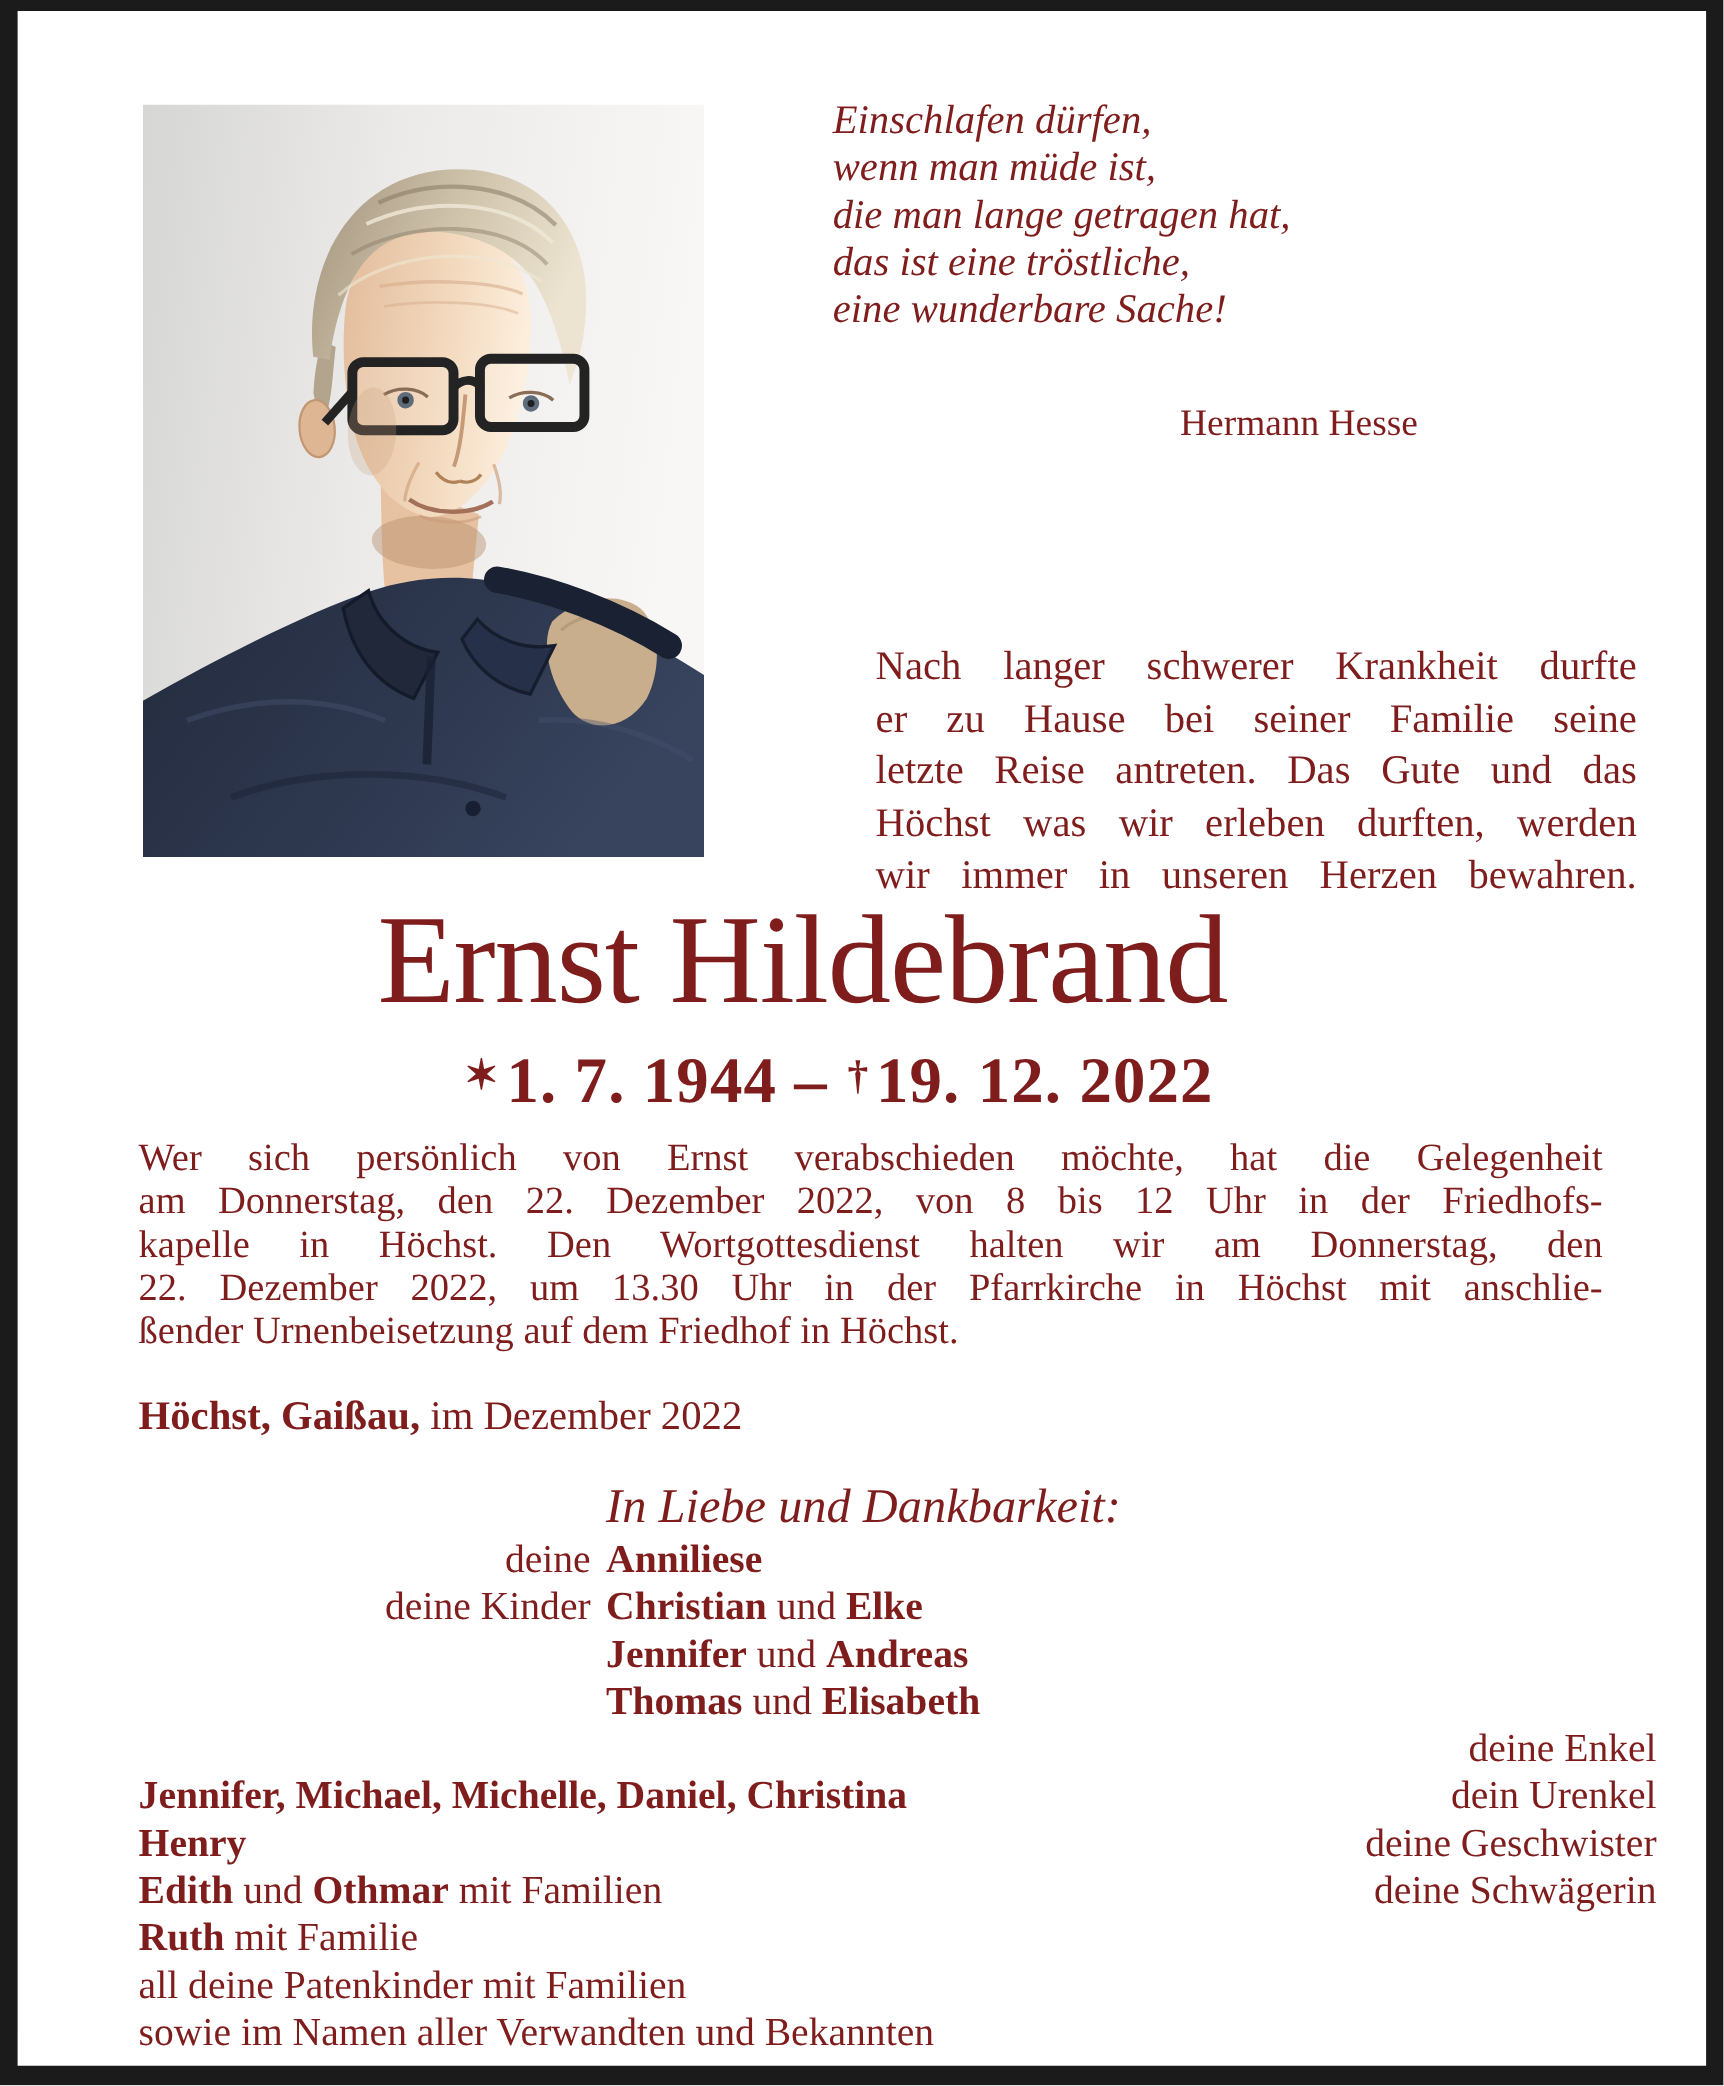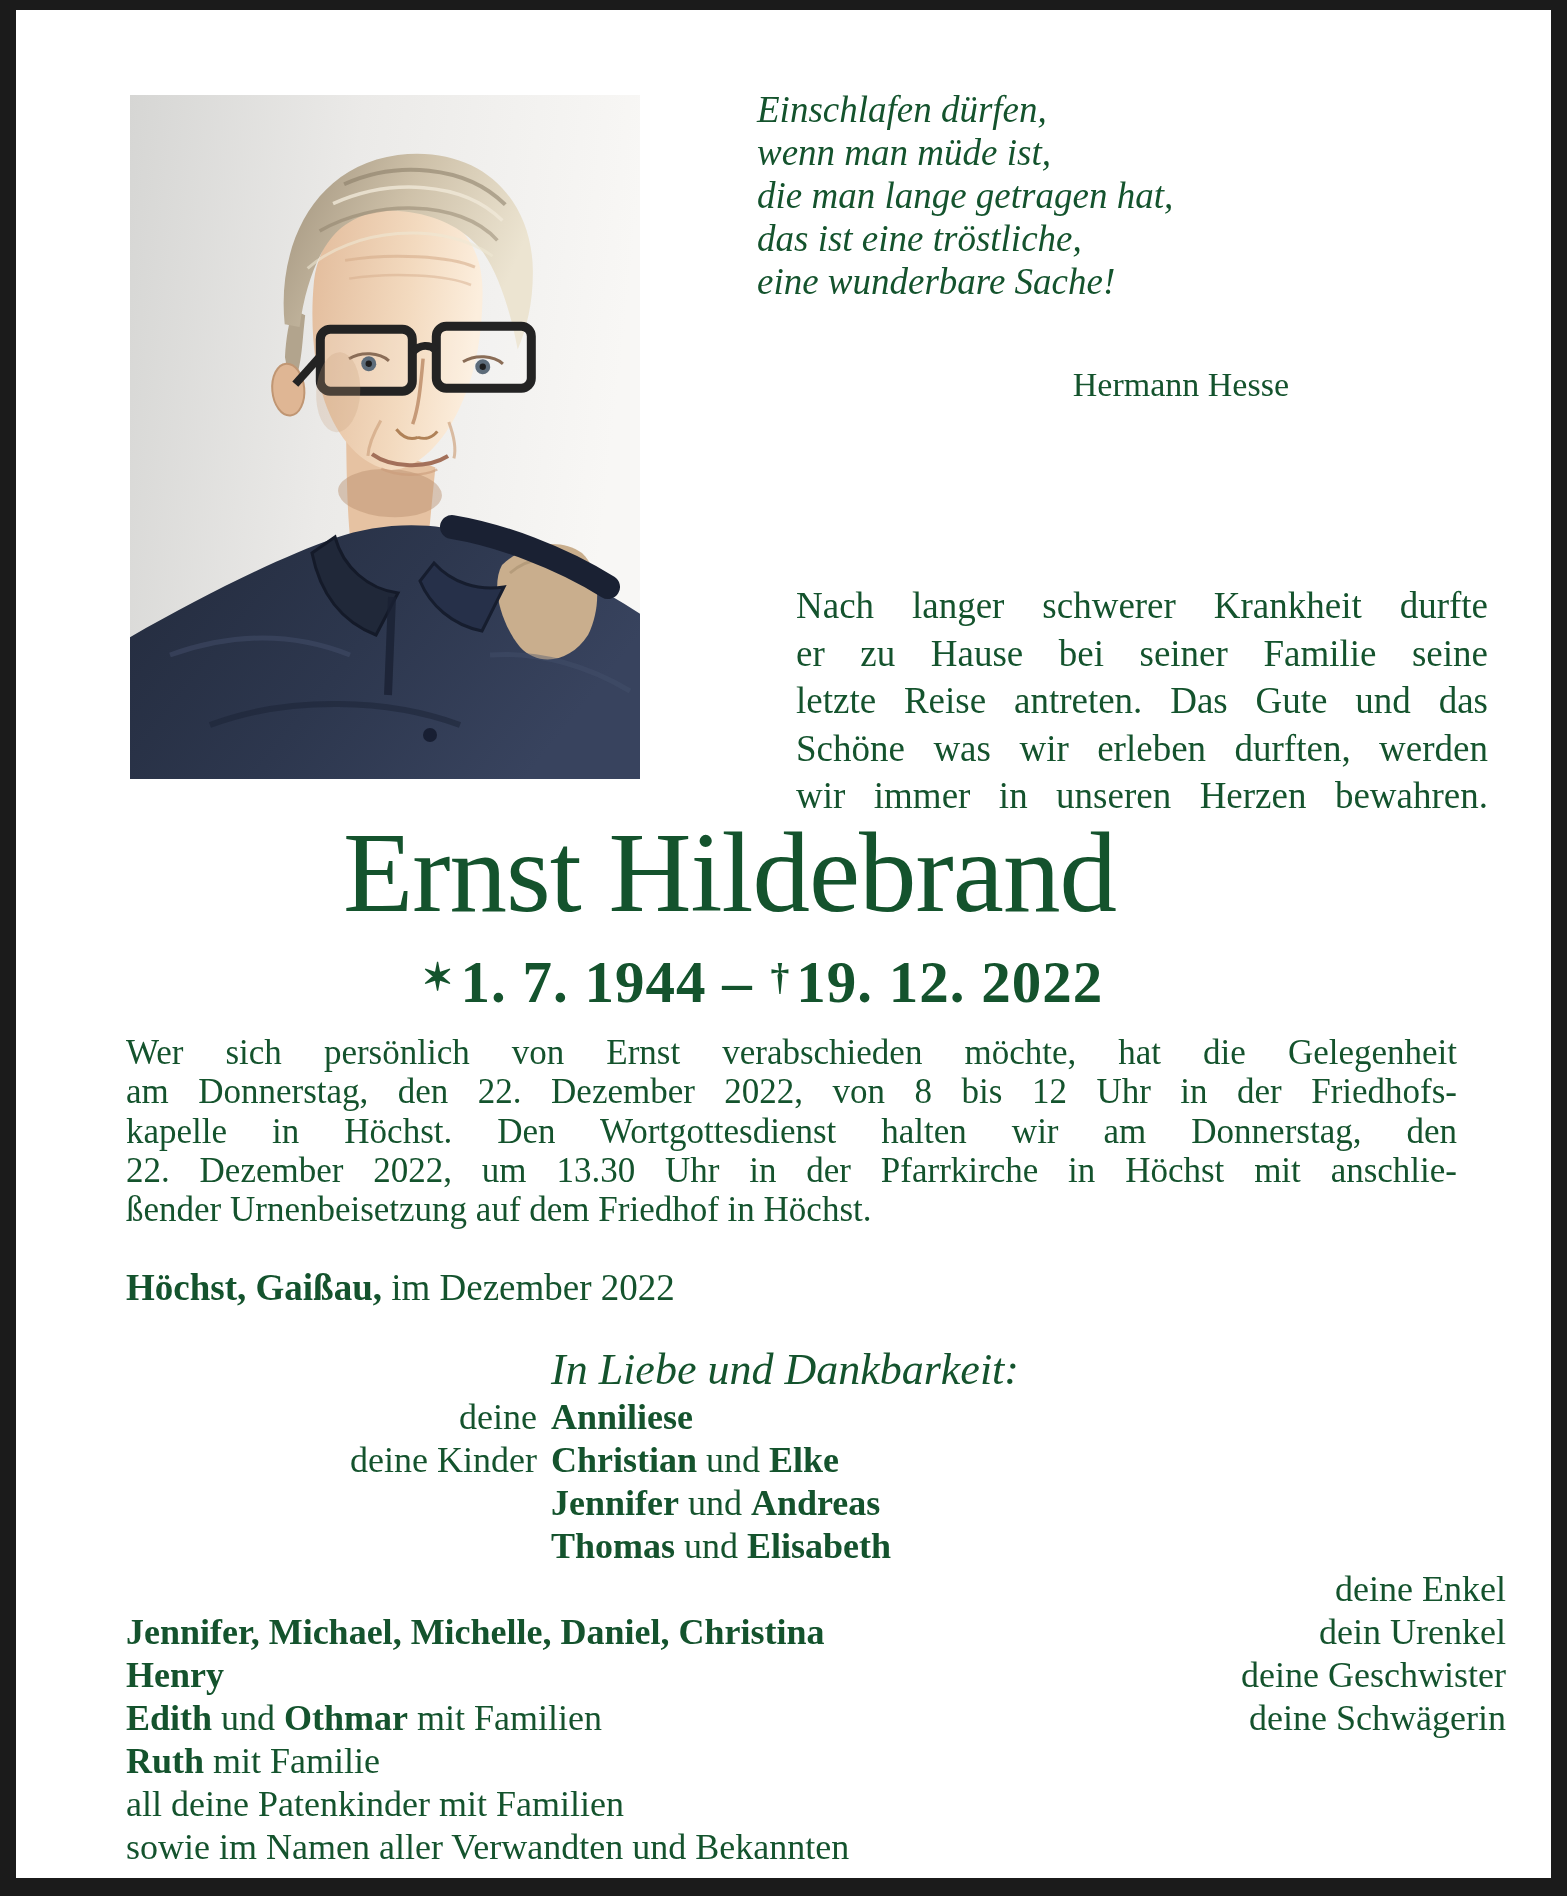--- a/index.html
+++ b/index.html
@@ -1,21 +1,21 @@
 <!DOCTYPE html>
 <html><head>
 <meta charset="utf-8">
 <style>
   html,body { margin:0; padding:0; background:#ffffff; }
   .page {
     position:relative;
     width:1567px; height:1896px;
     background:#ffffff;
     font-family:"Liberation Serif","DejaVu Serif",serif;
-    color:#14532d;
+    color:#7f1d1d;
     overflow:hidden;
   }
   .frame {
     position:absolute; inset:0;
     border-style:solid; border-color:#1b1b1b;
     border-width:10px 16px 18px 16px;
     pointer-events:none;
   }
   .photo {
     position:absolute; left:130px; top:95px; width:510px; height:684px;
@@ -164,21 +164,21 @@
       <div>die man lange getragen hat,</div>
       <div>das ist eine tröstliche,</div>
       <div>eine wunderbare Sache!</div>
     </div>
   <div class="attribution">Hermann Hesse</div>
 
   <div class="intro-par" id="intro-lines">
       <div class="jline">Nach langer schwerer Krankheit durfte</div>
       <div class="jline">er zu Hause bei seiner Familie seine</div>
       <div class="jline">letzte Reise antreten. Das Gute und das</div>
-      <div class="jline">Schöne was wir erleben durften, werden</div>
+      <div class="jline">Höchst was wir erleben durften, werden</div>
       <div class="jline">wir immer in unseren Herzen bewahren.</div>
     </div>
 
   <div class="deceased-name">Ernst Hildebrand</div>
   <div class="dates">
     <span class="sym">✶</span><span>1. 7. 1944</span>
     <span>–</span>
     <span class="sym">†</span><span>19. 12. 2022</span>
   </div>
 

